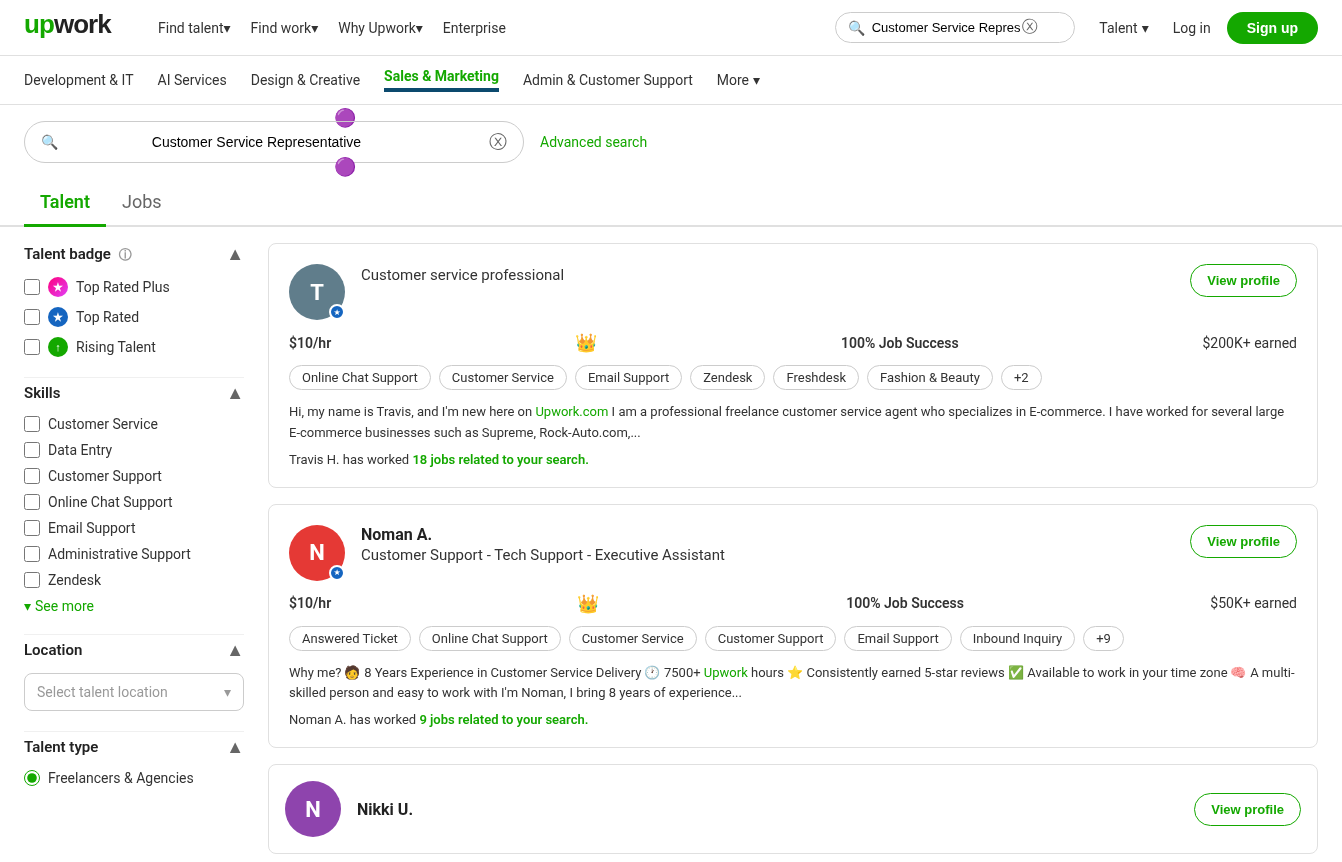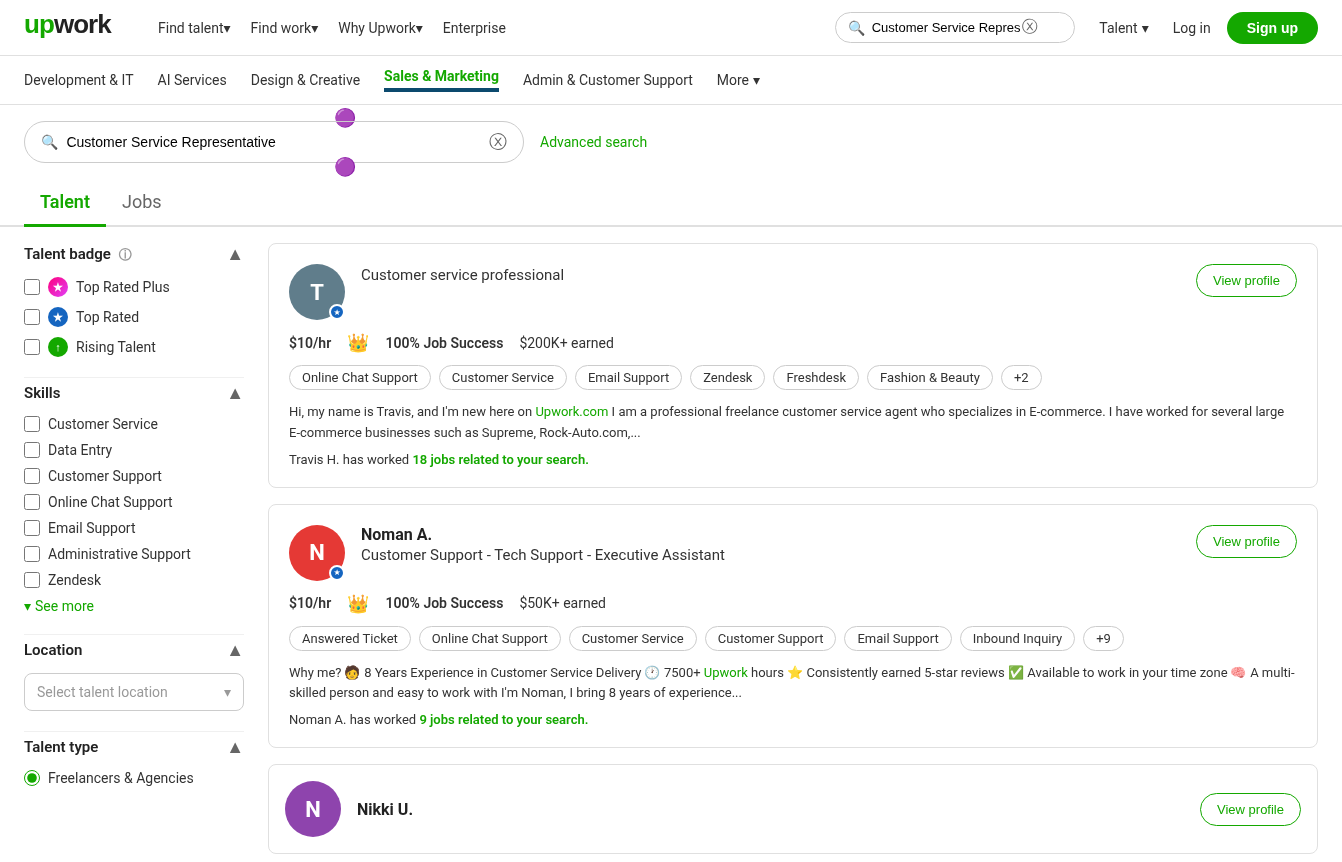--- a/index.html
+++ b/index.html
@@ -19,21 +19,21 @@
     .signup-btn { background: #14a800; color: #fff; border: none; border-radius: 20px; padding: 8px 20px; font-size: 14px; font-weight: 600; cursor: pointer; }
 
     
     .cat-nav { display: flex; align-items: center; padding: 12px 24px; border-bottom: 1px solid #e0e0e0; gap: 24px; }
     .cat-link { font-size: 14px; color: #333; cursor: pointer; text-decoration: none; }
     .cat-more { display: flex; align-items: center; gap: 4px; cursor: pointer; }
 
     
     .search-row { padding: 16px 24px; position: relative; }
     .search-box { display: flex; align-items: center; border: 1px solid #ccc; border-radius: 24px; padding: 8px 16px; width: 500px; position: relative; }
-    .search-box input { border: none; outline: none; font-size: 14px; width: 380px; }
+    .search-box input { border: none; outline: none; font-size: 14px; width: 380px; text-align: center; }
     .search-clear { cursor: pointer; font-size: 18px; color: #666; margin-left: auto; }
     .advanced-link { color: #14a800; font-size: 14px; cursor: pointer; margin-left: 16px; text-decoration: none; }
     .search-icon { color: #666; margin-right: 8px; }
 
     
     .tabs { display: flex; padding: 0 24px; border-bottom: 2px solid #e0e0e0; margin-bottom: 16px; }
     .tab { padding: 12px 16px; font-size: 18px; cursor: pointer; color: #666; border-bottom: 3px solid transparent; margin-bottom: -2px; }
     .tab.active { color: #14a800; border-bottom: 3px solid #14a800; font-weight: 600; }
 
     
@@ -58,22 +58,22 @@
     
     .results { flex: 1; }
     .result-card { border: 1px solid #e0e0e0; border-radius: 8px; padding: 20px; margin-bottom: 16px; position: relative; }
     .card-header { display: flex; align-items: flex-start; gap: 16px; margin-bottom: 12px; }
     .avatar-img { width: 56px; height: 56px; border-radius: 50%; display: flex; align-items: center; justify-content: center; font-size: 22px; font-weight: 700; color: white; flex-shrink: 0; }
     .avatar-badge { position: absolute; bottom: 0; right: 0; width: 16px; height: 16px; border-radius: 50%; background: #1565c0; border: 2px solid white; display: flex; align-items: center; justify-content: center; font-size: 8px; color: white; }
     .card-info { flex: 1; }
     .card-name { font-size: 16px; font-weight: 700; color: #222; }
     .card-title { font-size: 15px; color: #333; margin-top: 2px; }
     .card-location { font-size: 13px; color: #14a800; margin-top: 2px; }
-    .view-profile-btn { border: 1px solid #14a800; color: #14a800; background: white; border-radius: 20px; padding: 8px 16px; font-size: 13px; font-weight: 400; cursor: pointer; white-space: nowrap; flex-shrink: 0; }
-    .card-stats { display: flex; align-items: center; gap: 16px; margin-bottom: 12px; font-size: 14px; color: #333; }
+    .view-profile-btn { border: 1px solid #14a800; color: #14a800; background: white; border-radius: 20px; padding: 8px 16px; font-size: 13px; font-weight: 700; cursor: pointer; white-space: nowrap; flex-shrink: 0; }
+    .card-stats { display: flex; align-items: center; gap: 16px; margin-bottom: 12px; font-size: 14px; color: #333; justify-content: space-between; }
     .crown-icon { font-size: 18px; }
     .job-success { font-weight: 600; }
     .earned { color: #333; }
     .tags { display: flex; flex-wrap: wrap; gap: 8px; margin-bottom: 12px; }
     .tag { border: 1px solid #ccc; border-radius: 20px; padding: 4px 12px; font-size: 13px; color: #333; cursor: pointer; }
     .card-desc { font-size: 13px; color: #333; line-height: 1.6; margin-bottom: 8px; }
     .card-desc a { color: #14a800; text-decoration: none; }
     .jobs-worked { font-size: 13px; color: #333; }
     .jobs-worked a { color: #14a800; text-decoration: none; font-weight: 600; }
     .rate { font-size: 14px; font-weight: 600; color: #333; }

